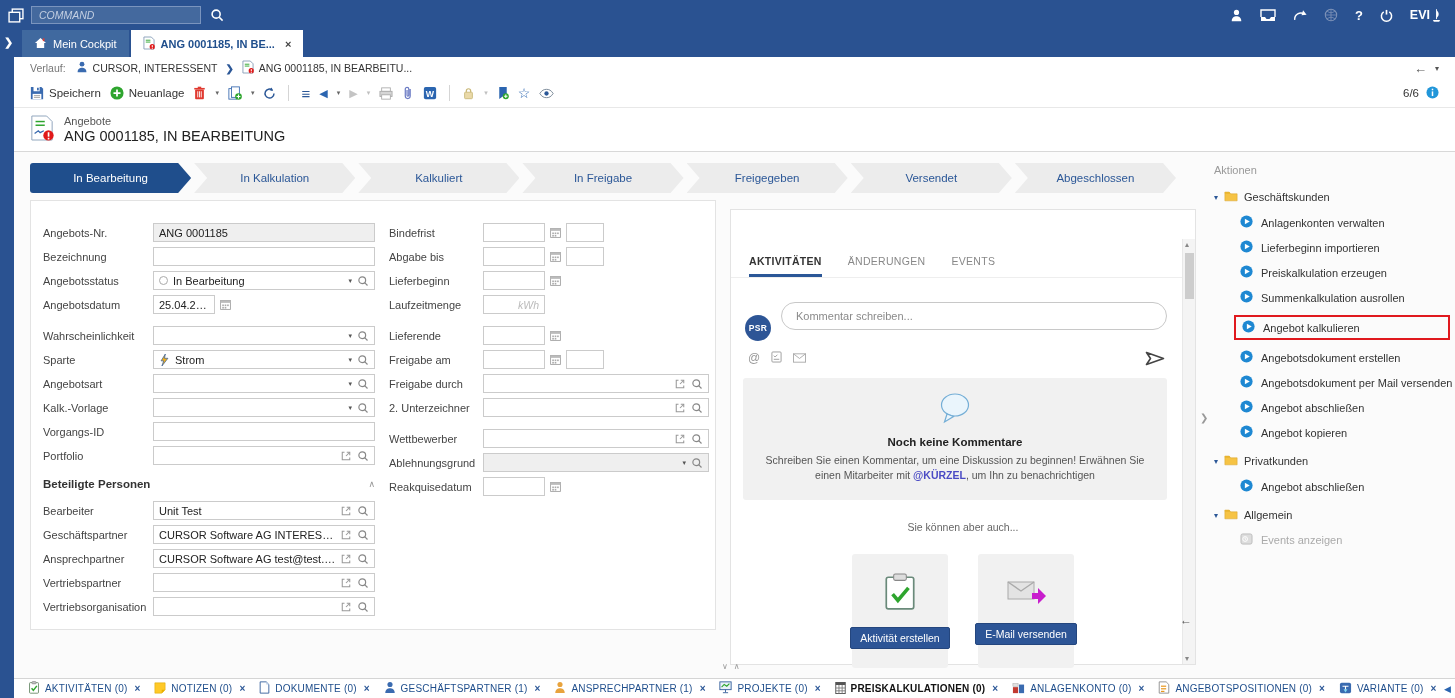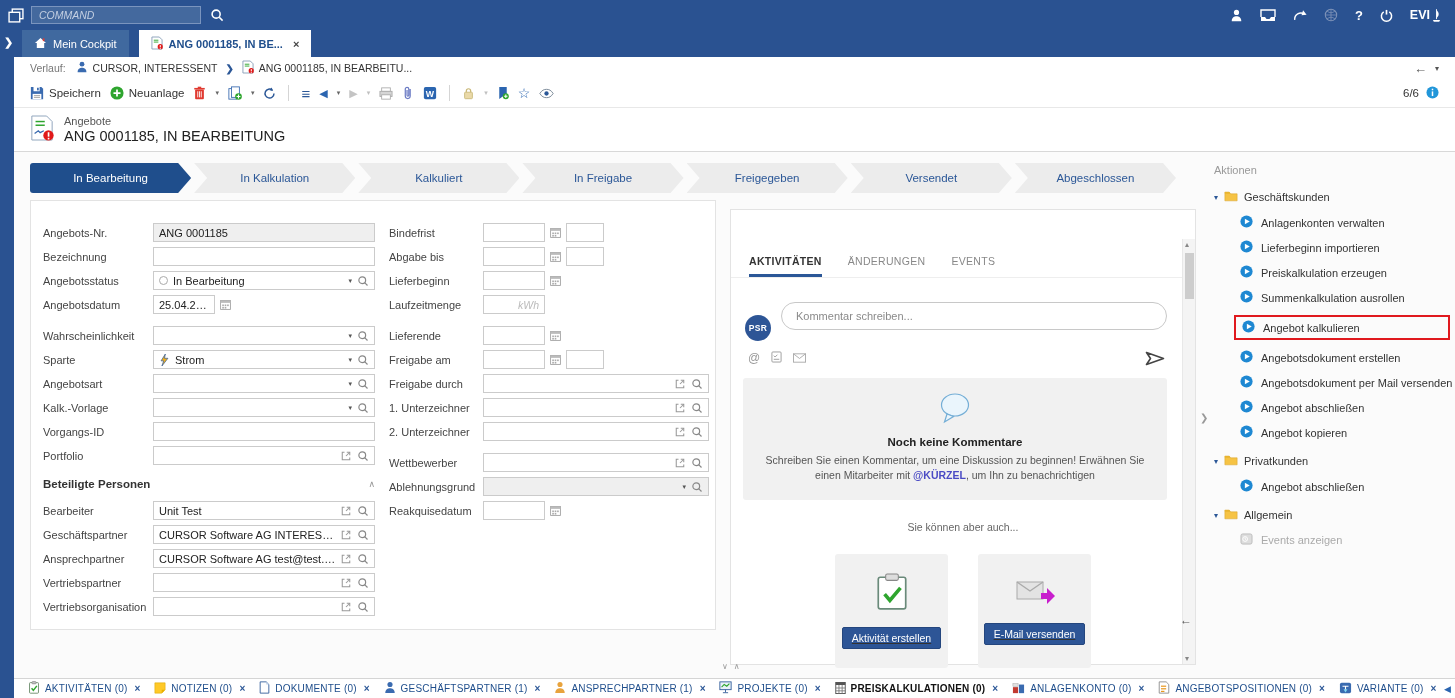--- a/index.html
+++ b/index.html
@@ -15,21 +15,21 @@
   .topright { margin-left:auto; margin-right:14px; display:flex; align-items:center; gap:17px; }
   .topright .tico { display:inline-flex; align-items:center; }
   .helpq { color:#fff; font-size:13px; font-weight:bold; }
   .brand { color:#fff; font-size:12.5px; font-weight:bold; display:flex; align-items:center; gap:2px; }
 
   
   .tabrow { position:absolute; left:0; top:30px; width:1455px; height:27px; background:#2A5291; display:flex; align-items:flex-end; }
   .strip-chevron { position:absolute; left:4px; top:6px; color:#fff; font-size:11px; font-weight:bold; }
   .tab { height:27px; display:flex; align-items:center; gap:6px; font-size:11px; padding:0 12px; cursor:default; }
   .tab.cockpit { margin-left:22px; background:#40699F; color:#fff; }
-  .tab.record { margin-left:10px; background:#fff; color:#1F4E8C; font-weight:bold; }
+  .tab.record { margin-left:2px; background:#fff; color:#1F4E8C; font-weight:bold; }
   .tab .closex { color:#444; font-weight:bold; font-size:11px; margin-left:4px; }
 
   .leftstrip { position:absolute; left:0; top:57px; width:14px; height:641px; background:#2A5291; }
 
   
   .crumbrow { position:absolute; left:14px; top:57px; width:1441px; height:22px; background:#fff; display:flex; align-items:center; padding-left:16px; font-size:10.5px; }
   .crumbrow .vlabel { color:#777; margin-right:10px; }
   .crumb { color:#333; display:flex; align-items:center; gap:5px; }
   .crumbsep { color:#2B5797; font-weight:bold; margin:0 8px; font-size:10px; }
   .crumb-right { position:absolute; right:16px; display:flex; align-items:center; gap:8px; color:#555; }
@@ -95,21 +95,21 @@
   .pill::placeholder { color:#8A8A8A; }
   .ctools { display:flex; align-items:center; gap:11px; padding:8px 30px 0 17px; }
   .atsign { color:#999; font-size:12px; }
   .sendbtn { margin-left:auto; display:inline-flex; }
   .emptybox { margin:11px 28px 0 12px; background:#F1F1F1; border-radius:3px; text-align:center; padding:13px 22px 17px; }
   .empty-title { font-size:11.5px; font-weight:bold; color:#222; margin-top:7px; }
   .empty-text { font-size:10.5px; color:#555; margin-top:5px; line-height:1.45; }
   .mention { color:#4A4AC4; font-weight:bold; }
   .alsotext { text-align:center; margin-top:21px; font-size:10.5px; color:#666; }
   .cardrow { display:flex; justify-content:center; gap:30px; margin-top:21px; }
-  .acard { width:113px; height:114px; background:#F1F1F1; border-radius:3px; display:flex; flex-direction:column; align-items:center; justify-content:center; gap:12px;text-decoration:underline; }
+  .acard { width:96px; height:114px; background:#F1F1F1; border-radius:3px; display:flex; flex-direction:column; align-items:center; justify-content:center; gap:12px; }
   .abtn { background:#2D5596; color:#fff; font-size:10.5px; padding:4px 9px; border-radius:2px; border:1px solid #24467E; white-space:nowrap; }
   .vscroll { position:absolute; right:0; top:29px; bottom:0; width:13px; background:#F4F4F4; border-left:1px solid #E8E8E8; }
   .vs-up { position:absolute; top:1px; left:2px; color:#888; font-size:8px; }
   .vs-dn { position:absolute; bottom:1px; left:2px; color:#888; font-size:8px; }
   .vs-thumb { position:absolute; top:14px; left:2px; width:9px; height:46px; background:#CDCDCD; }
   .collapse-left { position:absolute; right:3px; top:403px; color:#555; font-size:12px; z-index:2; }
 
   
   .actions { position:absolute; left:1200px; top:12px; width:241px; }
   .actions-title { font-size:11px; color:#999; margin-bottom:4px; }
@@ -770,43 +770,20 @@
                   <rect x="10" y="8" width="2" height="2" fill="#AAA"></rect>
                   <rect x="4" y="11" width="2" height="2" fill="#AAA"></rect>
                   <rect x="7" y="11" width="2" height="2" fill="#AAA"></rect>
                 </svg>
               </span>
               <span class="inp time"></span>
             </span>
           </div>
           <div class="frow">
             <span class="lbl">Freigabe durch</span>
-            <span class="ctrl">
-              <span class="inp">
-                <span class="val"></span>
-                <span class="trail">
-                  <span class="ticon">
-                    <svg width="12" height="12" viewBox="0 0 16 16">
-                      <path d="M6 3H3v10h10v-3" fill="none" stroke="#999" stroke-width="1.4"></path>
-                      <path d="M9 3h4v4" fill="none" stroke="#999" stroke-width="1.4"></path>
-                      <line x1="13" y1="3" x2="8" y2="8" stroke="#999" stroke-width="1.4"></line>
-                    </svg>
-                  </span>
-                  <span class="ticon">
-                    <svg width="12" height="12" viewBox="0 0 16 16">
-                      <circle cx="7" cy="7" r="4.5" fill="none" stroke="#888" stroke-width="1.6"></circle>
-                      <line x1="10.5" y1="10.5" x2="14" y2="14" stroke="#888" stroke-width="1.6"></line>
-                    </svg>
-                  </span>
-                </span>
-              </span>
-            </span>
-          </div>
-          <div class="frow">
-            <span class="lbl">1. Unterzeichner</span>
             <span class="ctrl">
               <span class="inp">
                 <span class="val"></span>
                 <span class="trail">
                   <span class="ticon">
                     <svg width="12" height="12" viewBox="0 0 16 16">
                       <path d="M6 3H3v10h10v-3" fill="none" stroke="#999" stroke-width="1.4"></path>
                       <path d="M9 3h4v4" fill="none" stroke="#999" stroke-width="1.4"></path>
                       <line x1="13" y1="3" x2="8" y2="8" stroke="#999" stroke-width="1.4"></line>
                     </svg>

